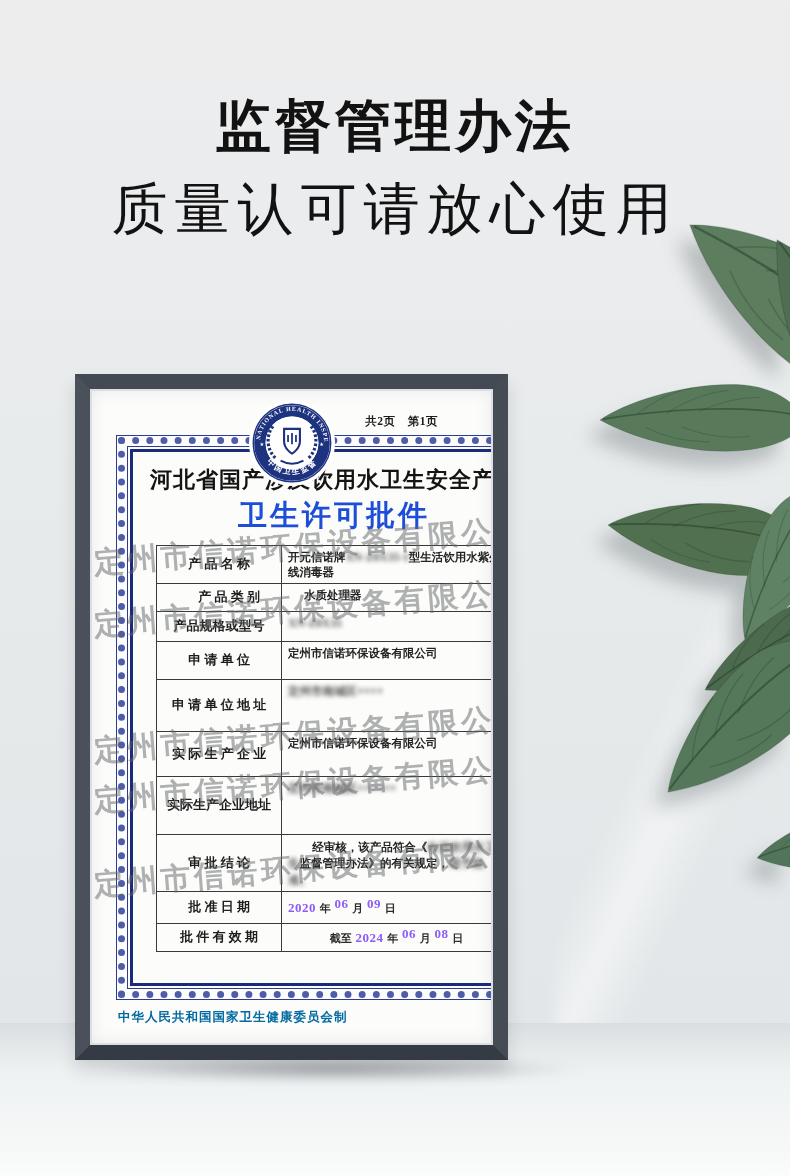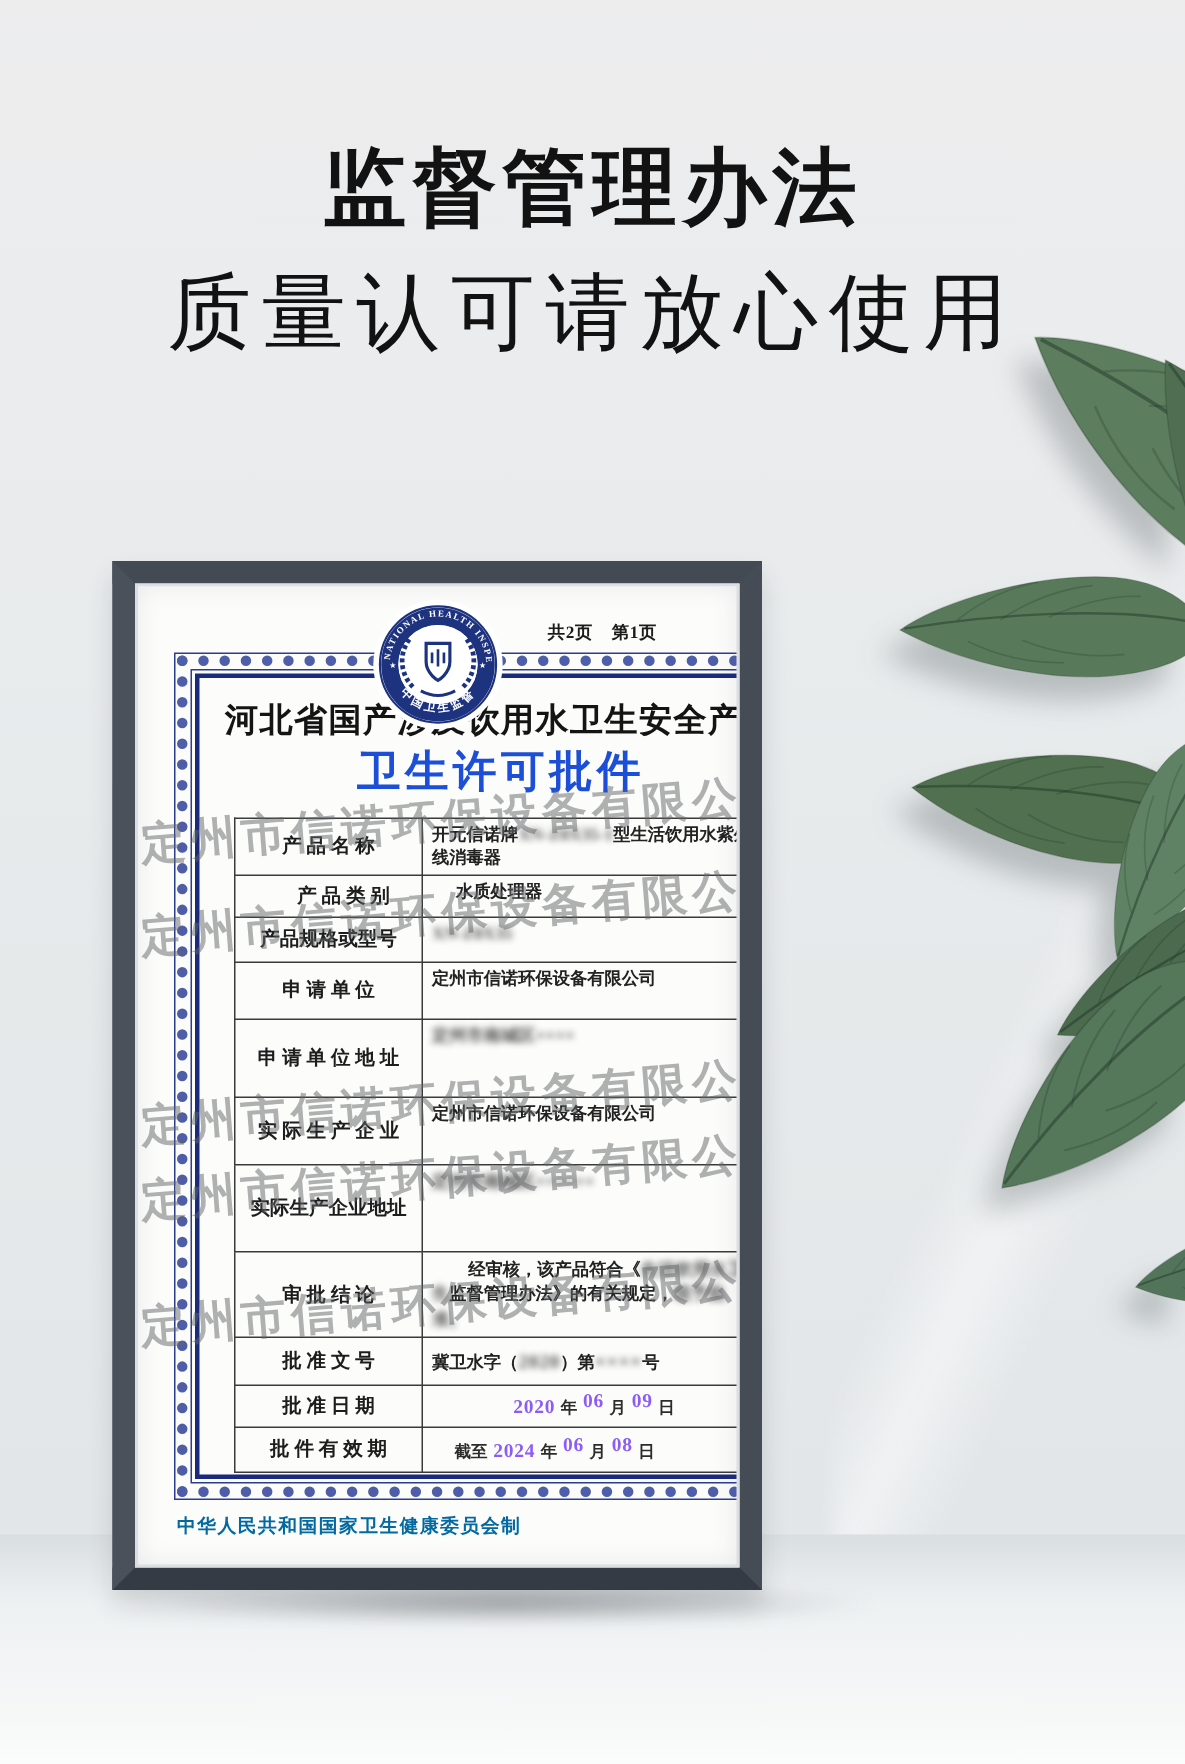--- a/index.html
+++ b/index.html
@@ -197,24 +197,20 @@
                 </tr>
                 <tr>
                   <td class="c-label">实际生产企业地址</td>
                   <td class="c-value"><span class="blur">定州市南城区××××××</span></td>
                 </tr>
                 <tr>
                   <td class="c-label">审 批 结 论</td>
                   <td class="c-value indent"><span class="">经审核，该产品符合《</span><span class="blur">生活饮用水卫生</span><span class="">监督管理办法》的有关规定，</span><span class="blur">现予批准。</span></td>
                 </tr>
                 <tr>
-                  <td class="c-label">批 准 文 号</td>
-                  <td class="c-value"><span class="">冀卫水字（</span><span class="num blur">2020</span><span class="">）第</span><span class="num blur">××××</span><span class="">号</span></td>
-                </tr>
-                <tr>
                   <td class="c-label">批 准 日 期</td>
                   <td class="c-value"><span class="num">2020</span><span class="unit"> 年 </span><span class="num sup">06</span><span class="unit"> 月 </span><span class="num sup">09</span><span class="unit"> 日</span></td>
                 </tr>
                 <tr>
                   <td class="c-label">批 件 有 效 期</td>
                   <td class="c-value"><span class="unit">截至 </span><span class="num">2024</span><span class="unit"> 年 </span><span class="num sup">06</span><span class="unit"> 月 </span><span class="num sup">08</span><span class="unit"> 日</span></td>
                 </tr>
               </tbody>
           </table>
         </div>

